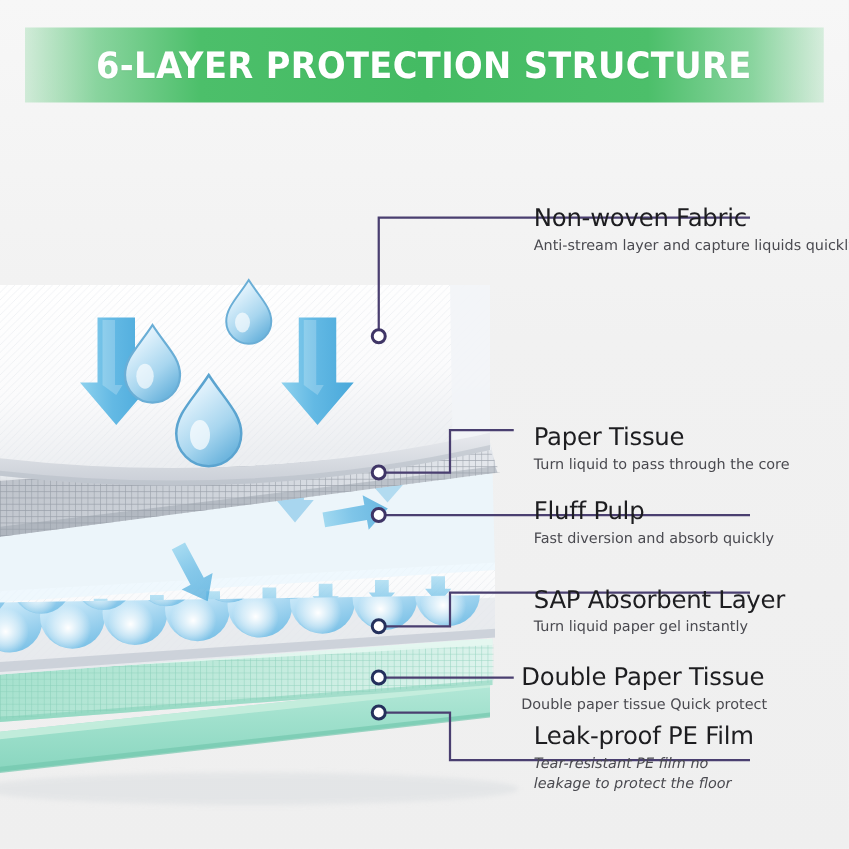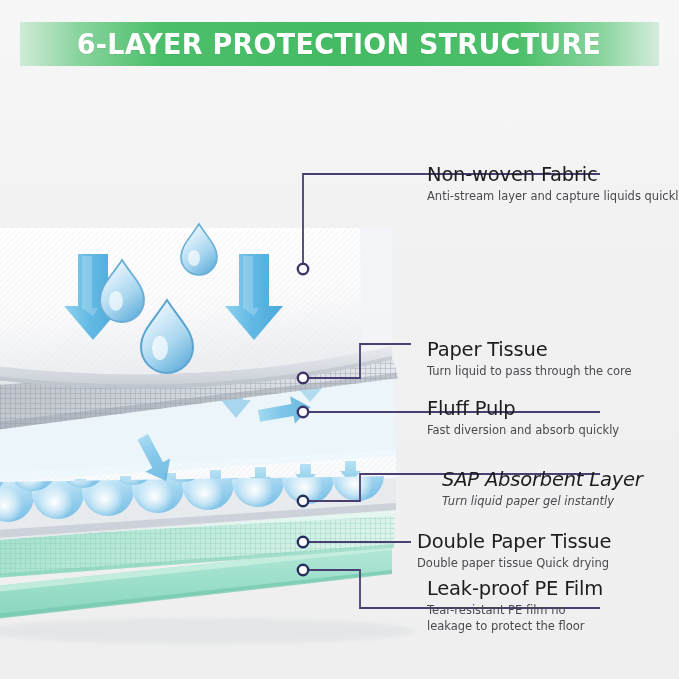--- a/index.html
+++ b/index.html
@@ -7,21 +7,21 @@
     width:679px;height:679px;overflow:hidden;
     background:#f2f2f2;
     font-family:"Liberation Sans", sans-serif;
     position:relative;
   }
   #root{position:relative;width:679px;height:679px;background:
       linear-gradient(180deg,#f7f7f7 0%,#f1f1f1 40%,#efefef 100%);}
 
   
   .banner{
-    position:absolute;left:20px;top:22px;width:639px;height:44px;
+    position:absolute;left:20px;top:22px;width:639px;height:60px;
     background:linear-gradient(90deg,
         rgba(138,214,160,0.35) 0%,
         rgba(101,201,129,0.75) 9%,
         #4cbf6a 22%,
         #44bb63 50%,
         #4cbf6a 78%,
         rgba(101,201,129,0.75) 91%,
         rgba(138,214,160,0.30) 100%);
     display:flex;align-items:center;justify-content:center;
   }
@@ -42,21 +42,21 @@
   .label .ttl{
     font-size:19.5px;color:#1d1d20;font-weight:normal;
     font-family:"DejaVu Sans", sans-serif;
     letter-spacing:-0.2px;white-space:nowrap;line-height:1.15;
   }
   .label .sub{
     font-size:11.5px;color:#4a4a50;margin-top:3px;
     font-family:"DejaVu Sans", sans-serif;
     line-height:1.35;white-space:nowrap;
   }
-  .label .sub.two{white-space:normal;width:185px;}
+  .label .sub.two{white-space:normal;width:185px;font-style:italic;}
 </style>
 </head>
 <body>
 
 <div id="root">
 
   <div class="banner">
     <div class="banner-title">6-LAYER PROTECTION STRUCTURE</div>
   </div>
 
@@ -374,28 +374,28 @@
   <div class="label" style="left:427px;top:398px;">
     <div class="ttl">Fluff Pulp</div>
     <div class="sub">Fast diversion and absorb quickly</div>
   </div>
 
   <div class="label" style="left:427px;top:339px;">
     <div class="ttl">Paper Tissue</div>
     <div class="sub">Turn liquid to pass through the core</div>
   </div>
 
-  <div class="label" style="left:442px;top:469px;font-style:italic;">
+  <div class="label" style="left:427px;top:469px;">
     <div class="ttl">SAP Absorbent Layer</div>
     <div class="sub">Turn liquid paper gel instantly</div>
   </div>
 
   <div class="label" style="left:417px;top:531px;">
     <div class="ttl">Double Paper Tissue</div>
-    <div class="sub">Double paper tissue Quick drying</div>
+    <div class="sub">Double paper tissue Quick protect</div>
   </div>
 
   <div class="label" style="left:427px;top:578px;">
     <div class="ttl">Leak-proof PE Film</div>
     <div class="sub two">Tear-resistant PE film no leakage to protect the floor</div>
   </div>
 
 </div>
 
 </body></html>

